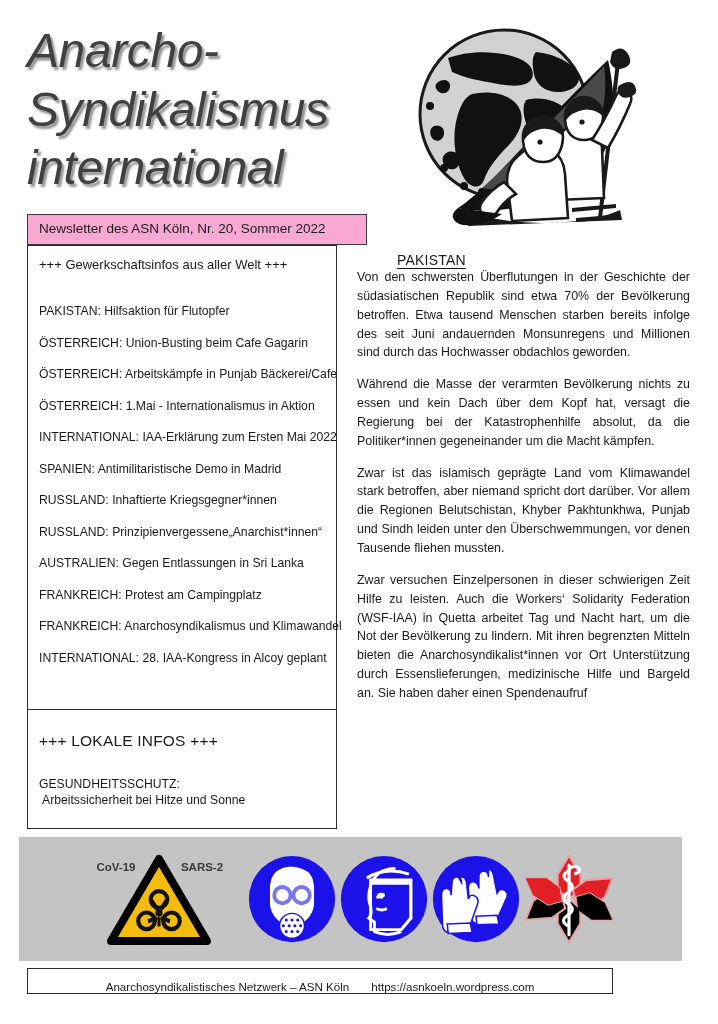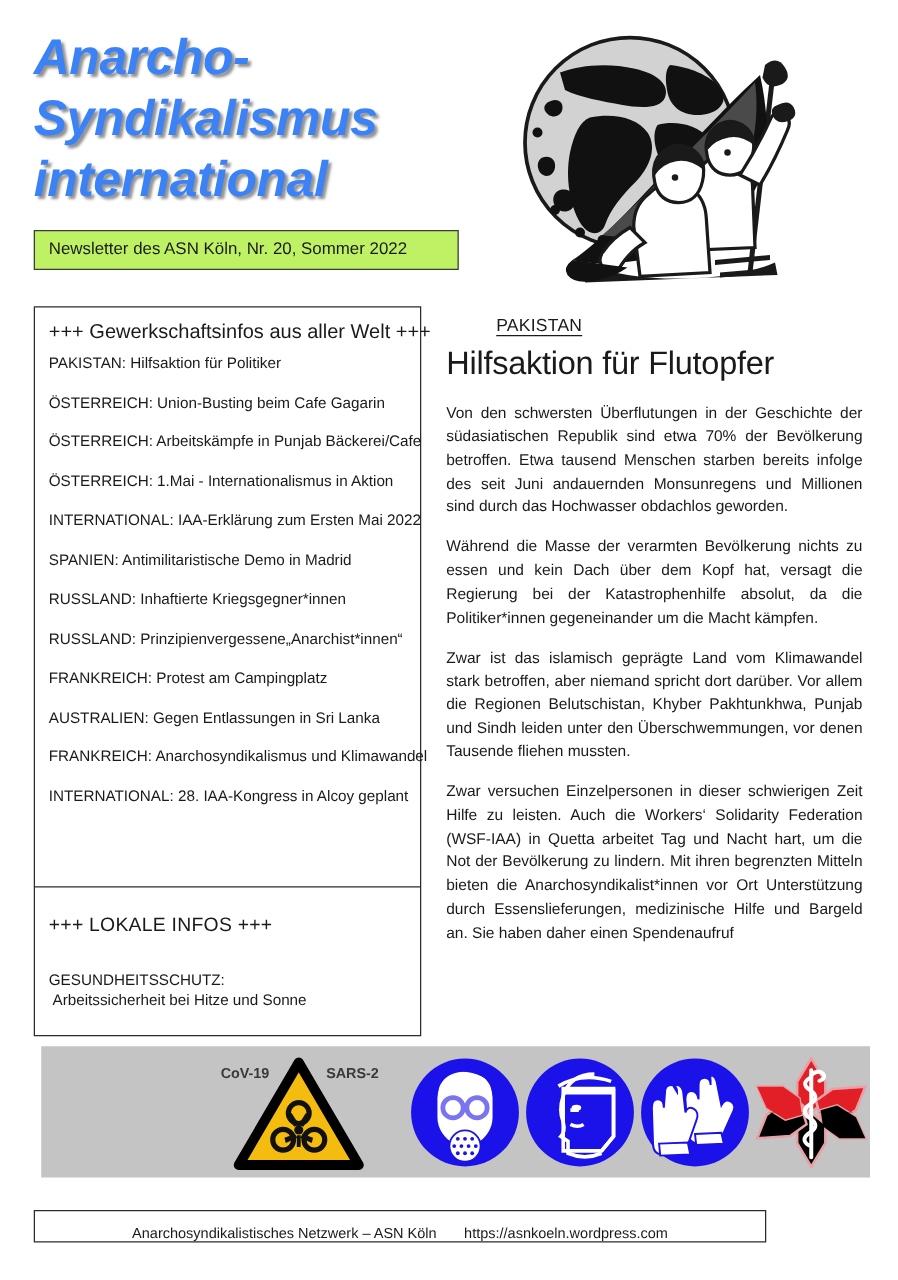--- a/index.html
+++ b/index.html
@@ -17,33 +17,33 @@
   }
 
   
   #masthead {
     position: absolute;
     left: 27px;
     top: 22px;
     width: 340px;
   }
   #title {
-    font-size: 40px;
+    font-size: 48px;
     font-style: italic;
-    font-weight: 700;
+    font-weight: 400;
     line-height: 1.22;
     letter-spacing: -0.4px;
-    color: #3b82f6;
+    color: #404040;
     text-shadow: 2.5px 2.5px 2.2px rgba(110,110,110,0.75);
     white-space: pre-line;
   }
   #subtitle-box {
     margin-top: 16px;
     border: 1.2px solid #3a3a3a;
-    background: #bef264;
+    background: #f9a8d4;
     padding: 7px 9px 8px 11px;
     font-size: 13.5px;
     line-height: 1.1;
   }
 
   
   #logo-wrap {
     position: absolute;
     left: 386px;
     top: 22px;
@@ -62,22 +62,22 @@
     border: 1.3px solid #2b2b2b;
     box-sizing: border-box;
   }
   #world-section {
     padding: 11px 9px 0 11px;
     height: 464px;
     box-sizing: border-box;
     border-bottom: 1.3px solid #2b2b2b;
   }
   #world-heading {
-    font-size: 16px;
-    margin-bottom: 8px;
+    font-size: 13px;
+    margin-bottom: 32px;
     white-space: nowrap;
   }
   .news-item {
     font-size: 12.2px;
     line-height: 1.15;
     margin-bottom: 17.5px;
     white-space: nowrap;
   }
   #local-section {
     padding: 22px 9px 0 11px;
@@ -121,28 +121,28 @@
   .body-par {
     font-size: 12.4px;
     line-height: 1.52;
     text-align: justify;
     margin: 0 0 13px 0;
   }
 
   
   #banner {
     position: absolute;
-    left: 33px;
+    left: 19px;
     top: 837px;
     width: 663px;
-    height: 105px;
+    height: 124px;
     background: #c4c4c4;
     display: flex;
     align-items: center;
-    justify-content: flex-end;
+    justify-content: center;
   }
   #banner svg { display: block; }
 
   
   #footer {
     position: absolute;
     left: 27px;
     top: 968px;
     width: 586px;
     height: 26px;
@@ -228,45 +228,44 @@
     </g>
 
     <path d="M72 186 q-8 6 -4 12 q6 8 24 4 q14 -3 24 -10 z" fill="#111"></path>
   </svg>
 </div>
 
 <div id="left-col">
 
   <div id="world-section">
     <div id="world-heading">+++ Gewerkschaftsinfos aus aller Welt +++</div>
-    <div class="news-item">PAKISTAN: Hilfsaktion für Politiker</div>
+    <div class="news-item">PAKISTAN: Hilfsaktion für Flutopfer</div>
     <div class="news-item">ÖSTERREICH: Union-Busting beim Cafe Gagarin</div>
     <div class="news-item">ÖSTERREICH: Arbeitskämpfe in Punjab Bäckerei/Cafe</div>
     <div class="news-item">ÖSTERREICH: 1.Mai - Internationalismus in Aktion</div>
     <div class="news-item">INTERNATIONAL: IAA-Erklärung zum Ersten Mai 2022</div>
     <div class="news-item">SPANIEN: Antimilitaristische Demo in Madrid</div>
     <div class="news-item">RUSSLAND: Inhaftierte Kriegsgegner*innen</div>
     <div class="news-item">RUSSLAND: Prinzipienvergessene„Anarchist*innen“</div>
+    <div class="news-item">AUSTRALIEN: Gegen Entlassungen in Sri Lanka</div>
     <div class="news-item">FRANKREICH: Protest am Campingplatz</div>
-    <div class="news-item">AUSTRALIEN: Gegen Entlassungen in Sri Lanka</div>
     <div class="news-item">FRANKREICH: Anarchosyndikalismus und Klimawandel</div>
     <div class="news-item">INTERNATIONAL: 28. IAA-Kongress in Alcoy geplant</div>
   </div>
 
   <div id="local-section">
     <div id="local-heading">+++ LOKALE INFOS +++</div>
     <div class="local-item-title">GESUNDHEITSSCHUTZ:</div>
     <div class="local-item-sub">Arbeitssicherheit bei Hitze und Sonne</div>
   </div>
 
 </div>
 
 <div id="right-col">
   <div id="kicker">PAKISTAN</div>
-  <h1 id="headline">Hilfsaktion für Flutopfer</h1>
   <p class="body-par">Von den schwersten Überflutungen in der Geschichte der südasiatischen Republik sind etwa 70% der Bevölkerung betroffen. Etwa tausend Menschen starben bereits infolge des seit Juni andauernden Monsunregens und Millionen sind durch das Hochwasser obdachlos geworden.</p>
   <p class="body-par">Während die Masse der verarmten Bevölkerung nichts zu essen und kein Dach über dem Kopf hat, versagt die Regierung bei der Katastrophenhilfe absolut, da die Politiker*innen gegeneinander um die Macht kämpfen.</p>
   <p class="body-par">Zwar ist das islamisch geprägte Land vom Klimawandel stark betroffen, aber niemand spricht dort darüber. Vor allem die Regionen Belutschistan, Khyber Pakhtunkhwa, Punjab und Sindh leiden unter den Überschwemmungen, vor denen Tausende fliehen mussten.</p>
   <p class="body-par">Zwar versuchen Einzelpersonen in dieser schwierigen Zeit Hilfe zu leisten. Auch die Workers‘ Solidarity Federation (WSF-IAA) in Quetta arbeitet Tag und Nacht hart, um die Not der Bevölkerung zu lindern. Mit ihren begrenzten Mitteln bieten die Anarchosyndikalist*innen vor Ort Unterstützung durch Essenslieferungen, medizinische Hilfe und Bargeld an. Sie haben daher einen Spendenaufruf</p>
 </div>
 
 <div id="banner">
 
   <div style="position:relative;width:160px;height:96px;">
     <svg viewBox="0 0 160 96" width="160" height="96" xmlns="http://www.w3.org/2000/svg">

